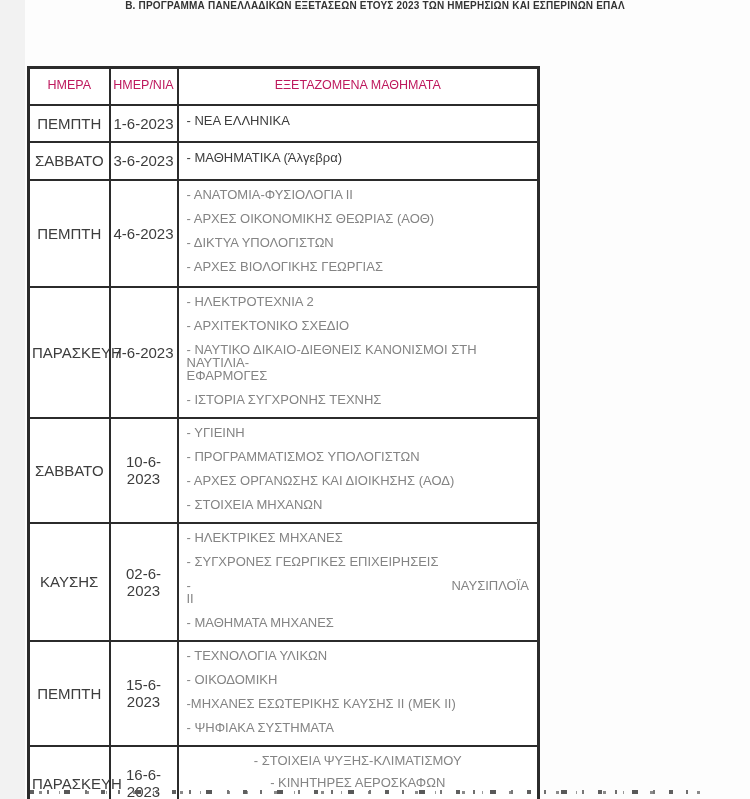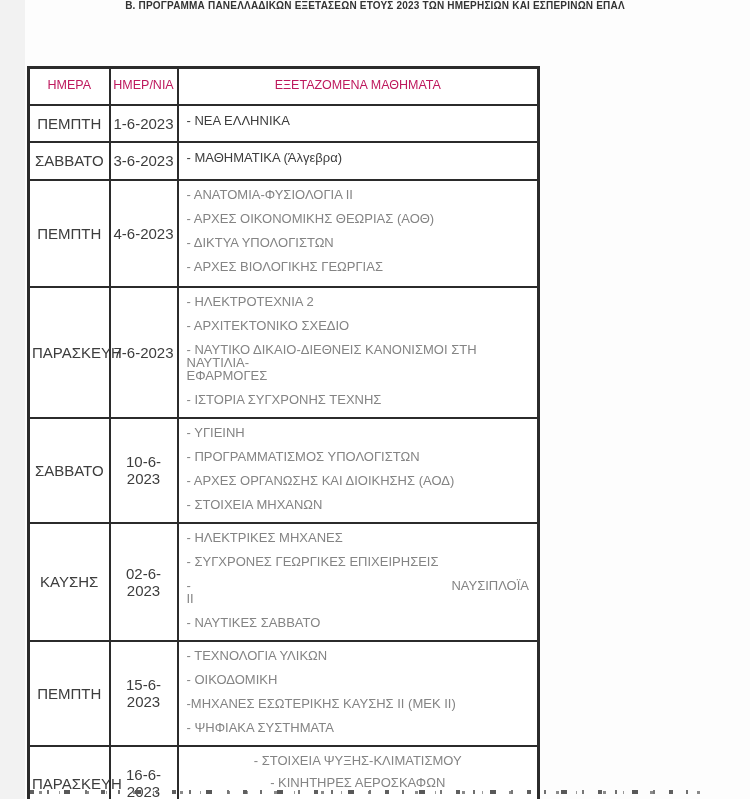--- a/index.html
+++ b/index.html
@@ -175,21 +175,21 @@
             <div>- ΣΥΓΧΡΟΝΕΣ ΓΕΩΡΓΙΚΕΣ ΕΠΙΧΕΙΡΗΣΕΙΣ</div>
           </div>
           <div class="item">
             <div class="spread-line">
               <span>-</span>
               <span>ΝΑΥΣΙΠΛΟΪΑ</span>
             </div>
             <div>ΙΙ</div>
           </div>
           <div class="item">
-            <div>- ΝΑΥΤΙΚΕΣ ΣΑΒΒΑΤΟ</div>
+            <div>- ΜΑΘΗΜΑΤΑ ΜΗΧΑΝΕΣ</div>
           </div>
         </td>
       </tr>
       <tr style="height: 105px;">
         <td class="day">ΠΕΜΠΤΗ</td>
         <td class="date">15-6-2023</td>
         <td class="subjects">
           <div class="item">
             <div>- ΤΕΧΝΟΛΟΓΙΑ ΥΛΙΚΩΝ</div>
           </div>

